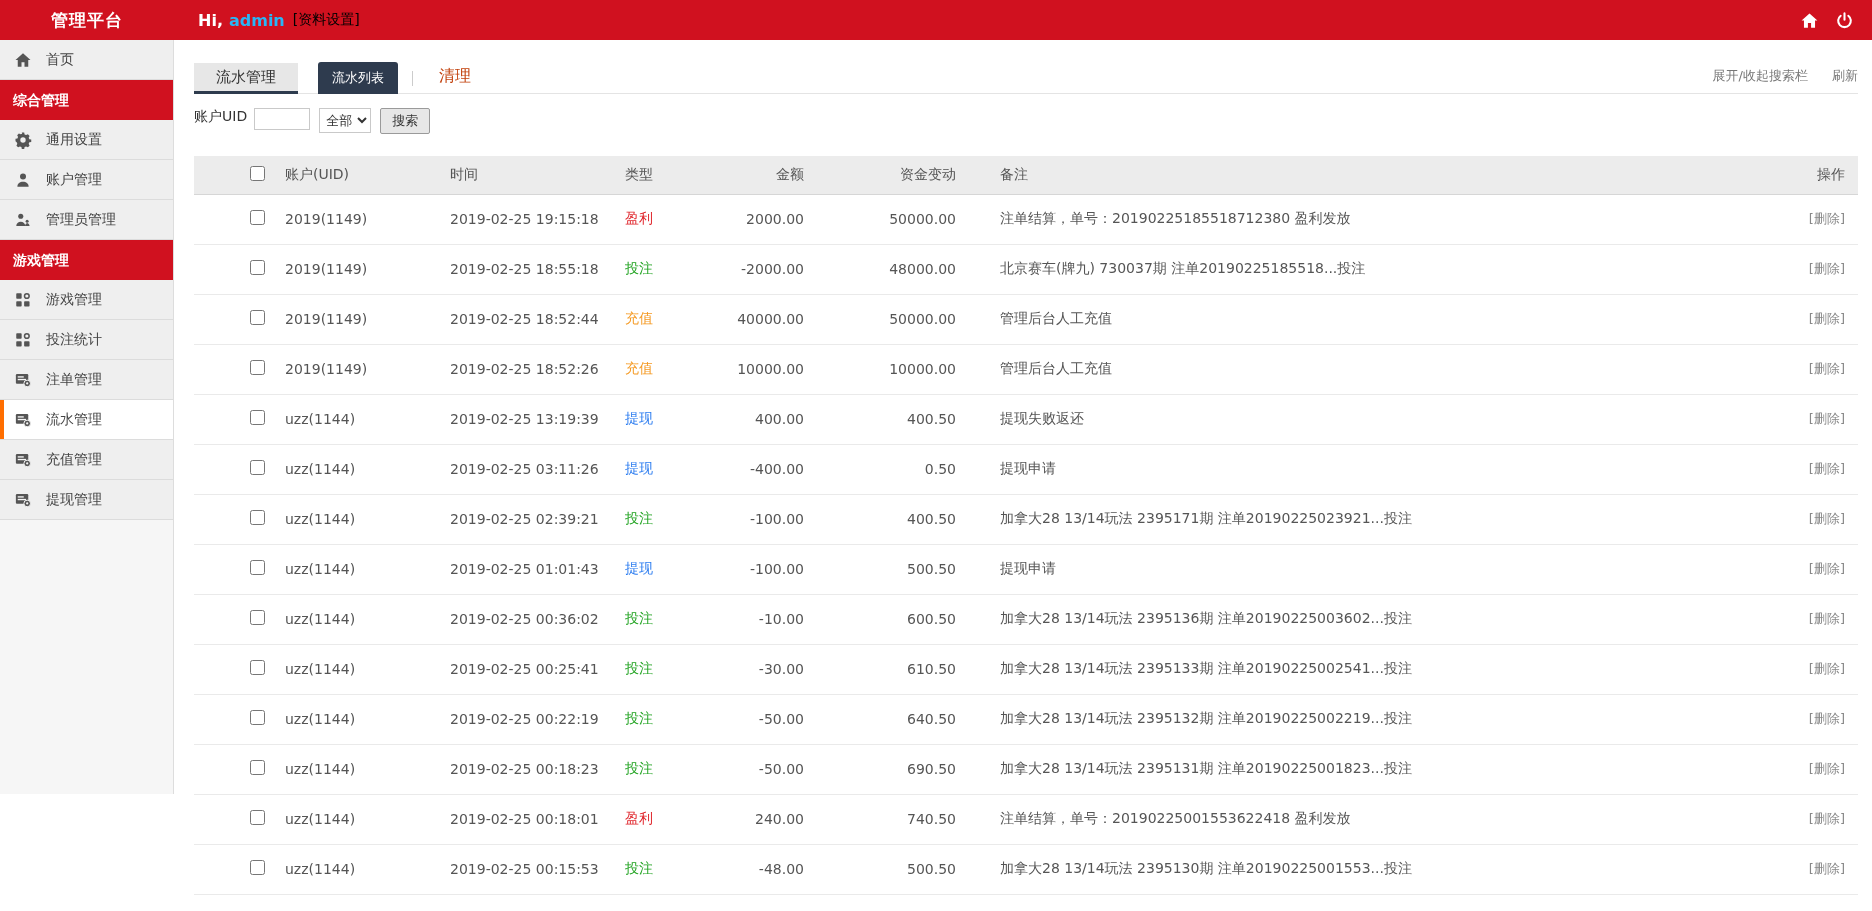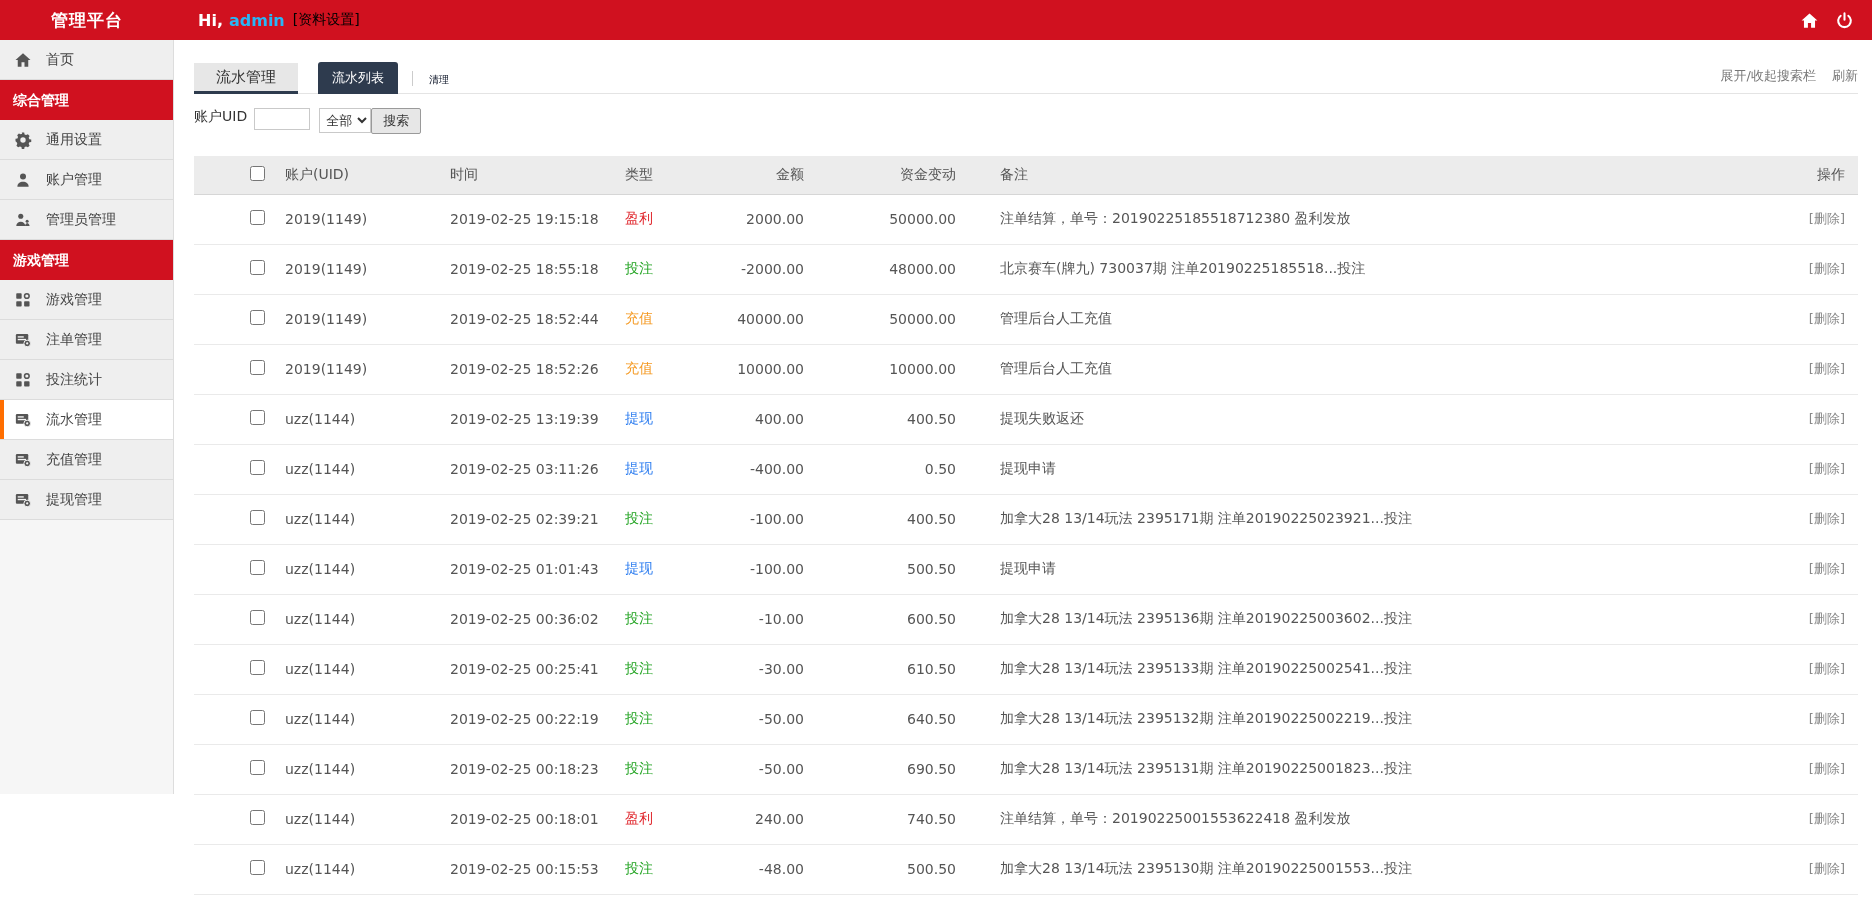--- a/index.html
+++ b/index.html
@@ -31,30 +31,30 @@
   
   main { flex:1; padding:0 14px 0 20px; background:#fff; }
   .tabs-row { position:relative; display:flex; align-items:flex-end; height:38px; margin-top:16px; }
   .tabs-row::after { content:""; position:absolute; left:0; right:0; bottom:0; height:1px; background:#e4e4e4; }
   .page-tab { height:31px; width:104px; display:flex; align-items:center; justify-content:center;
     background:#e7e7e7; font-size:15px; color:#333; border-bottom:3px solid var(--tab-dark,#2e3b4e);
     z-index:1; cursor:pointer; }
   .subtab { margin-left:20px; padding:7px 14px; background:var(--tab-dark,#2e3b4e); color:#fff;
     font-size:13px; border-radius:3px 3px 0 0; z-index:1; cursor:pointer; }
   .subtab-divider { width:1px; height:15px; background:#ccc; margin:0 0 8px 14px; }
-  .subtab-plain { color:#0f172a; font-size:10px; margin:0 0 7px 16px; cursor:pointer; }
-  .top-right { margin-left:auto; display:flex; gap:16px; font-size:13px; color:#777; margin-bottom:9px;align-items:flex-end; }
+  .subtab-plain { color:#c2410c; font-size:16px; margin:0 0 7px 26px; cursor:pointer; }
+  .top-right { margin-left:auto; display:flex; gap:24px; font-size:13px; color:#777; margin-bottom:9px;align-items:flex-end; }
   .top-right span { cursor:pointer; }
   
   .search-row { margin-top:14px; display:flex; font-size:14px; color:#333; height:28px; }
   .search-row label { margin-right:7px; }
   .search-row input[type=text] { width:56px; height:22px; border:1px solid #c9c9c9; outline:none; padding:0 3px; }
   .search-row select { margin-left:9px; height:25px; border:1px solid #c9c9c9; background:#fff;
     font-size:13px; color:#333; padding:0 2px; }
-  .search-row button { height:26px; padding:0 11px; background:#e7e7e7;
+  .search-row button { margin-left:9px; height:26px; padding:0 11px; background:#e7e7e7;
     border:1px solid #9a9a9a; font-size:13px; color:#333; border-radius:2px; cursor:pointer; }
   
   table { width:100%; border-collapse:collapse; margin-top:20px; table-layout:fixed; }
   col.c-check   { width:90px; }
   col.c-account { width:165px; }
   col.c-time    { width:175px; }
   col.c-type    { width:88px; }
   col.c-amount  { width:102px; }
   col.c-balance { width:152px; }
   col.c-action  { width:110px; }
@@ -144,40 +144,40 @@
             <rect x="3" y="3" width="7.2" height="7.2" rx="1"></rect>
             <rect x="3" y="13.5" width="7.2" height="7.2" rx="1"></rect>
             <rect x="13.5" y="13.5" width="7.2" height="7.2" rx="1"></rect>
             <circle cx="17.1" cy="6.6" r="3.1" fill="none" stroke="#555" stroke-width="2"></circle>
           </svg>
         </span>
     <span class="lbl">游戏管理</span>
   </div>
       <div class="side-item">
     <span class="icn">
+          <svg width="18" height="18" viewBox="0 0 24 24" fill="#555">
+            <rect x="3" y="3" width="7.2" height="7.2" rx="1"></rect>
+            <rect x="3" y="13.5" width="7.2" height="7.2" rx="1"></rect>
+            <rect x="13.5" y="13.5" width="7.2" height="7.2" rx="1"></rect>
+            <circle cx="17.1" cy="6.6" r="3.1" fill="none" stroke="#555" stroke-width="2"></circle>
+          </svg>
+        </span>
+    <span class="lbl">投注统计</span>
+  </div>
+      <div class="side-item">
+    <span class="icn">
           <svg width="18" height="18" viewBox="0 0 24 24">
             <rect x="2.5" y="4" width="16.5" height="13" rx="1.5" fill="#555"></rect>
             <rect x="5" y="7" width="8" height="1.8" fill="#f6f6f6"></rect>
             <rect x="5" y="10.5" width="11" height="1.8" fill="#f6f6f6"></rect>
             <circle cx="17.6" cy="16.6" r="4.4" fill="#555" stroke="#f6f6f6" stroke-width="1.3"></circle>
             <circle cx="17.6" cy="16.6" r="1.5" fill="#f6f6f6"></circle>
           </svg>
         </span>
     <span class="lbl">注单管理</span>
-  </div>
-      <div class="side-item">
-    <span class="icn">
-          <svg width="18" height="18" viewBox="0 0 24 24" fill="#555">
-            <rect x="3" y="3" width="7.2" height="7.2" rx="1"></rect>
-            <rect x="3" y="13.5" width="7.2" height="7.2" rx="1"></rect>
-            <rect x="13.5" y="13.5" width="7.2" height="7.2" rx="1"></rect>
-            <circle cx="17.1" cy="6.6" r="3.1" fill="none" stroke="#555" stroke-width="2"></circle>
-          </svg>
-        </span>
-    <span class="lbl">投注统计</span>
   </div>
       <div class="side-item active">
     <span class="icn">
           <svg width="18" height="18" viewBox="0 0 24 24">
             <rect x="2.5" y="4" width="16.5" height="13" rx="1.5" fill="#555"></rect>
             <rect x="5" y="7" width="8" height="1.8" fill="#f6f6f6"></rect>
             <rect x="5" y="10.5" width="11" height="1.8" fill="#f6f6f6"></rect>
             <circle cx="17.6" cy="16.6" r="4.4" fill="#555" stroke="#f6f6f6" stroke-width="1.3"></circle>
             <circle cx="17.6" cy="16.6" r="1.5" fill="#f6f6f6"></circle>
           </svg>

